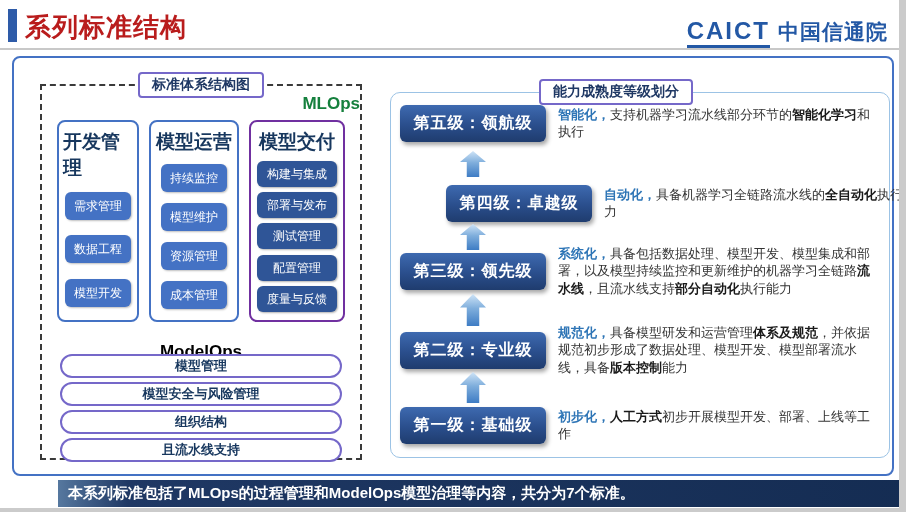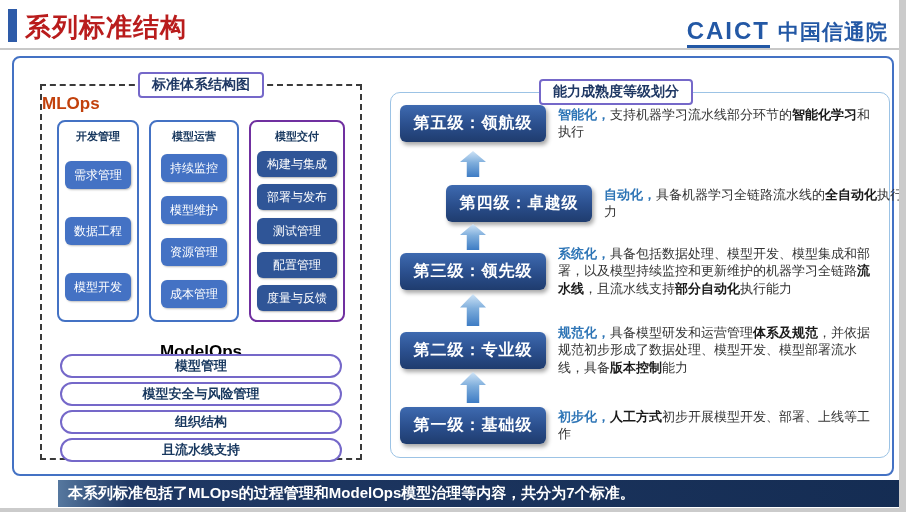--- a/index.html
+++ b/index.html
@@ -20,27 +20,27 @@
 
   
   .main-frame { position:absolute; left:12px; top:56px; width:878px; height:416px;
     border:2px solid #4472C4; border-radius:8px; background:#fff; }
 
   
   .arch-box { position:absolute; left:26px; top:26px; width:318px; height:372px; border:2px dashed #3a3a3a; }
   .badge { position:absolute; top:-14px; background:#fff; border:2px solid #7568C9; border-radius:4px;
     padding:2px 12px; font-size:14px; font-weight:bold; color:#1F3864; white-space:nowrap; z-index:3; }
   .arch-badge { left:50%; transform:translateX(-50%); }
-  .mlops-title { position:absolute; top:8px; width:100%; text-align:left; font-size:17px; font-weight:bold; color:#c2410c; }
+  .mlops-title { position:absolute; top:8px; width:100%; text-align:right; font-size:17px; font-weight:bold; color:#15803d; }
   .cols { position:absolute; left:15px; top:34px; width:288px; height:202px; display:flex; justify-content:space-between; box-sizing:border-box; }
   .col { border:2px solid #4472C4; border-radius:8px; background:#fff; display:flex; flex-direction:column;
     align-items:center; padding:5px 4px; box-sizing:border-box; }
   .col-dev { width:82px; } .col-del { width:96px; } .col-ops { width:90px; }
   .col-del { border-color:#7030A0; }
-  .col-header { font-size:11px; font-weight:bold; color:#17375E; margin:2px 0 3px; }
+  .col-header { font-size:19px; font-weight:bold; color:#17375E; margin:2px 0 3px; }
   .col-items { flex:1; width:100%; display:flex; flex-direction:column; justify-content:space-around; align-items:center; }
   .btn-blue { background:#4472C4; color:#fff; font-size:12px; line-height:1; padding:8px 4px; border-radius:6px;
     width:66px; text-align:center; box-sizing:border-box; box-shadow:1px 1px 2px rgba(0,0,0,0.25); }
   .btn-dark { background:#2F5597; color:#fff; font-size:12px; line-height:1; padding:7px 3px; border-radius:6px;
     width:80px; text-align:center; box-sizing:border-box; box-shadow:1px 1px 2px rgba(0,0,0,0.3); }
   .modelops-title { position:absolute; top:240px; width:100%; text-align:center; font-size:17px; font-weight:bold; color:#000;margin-top:16px; }
   .pills { position:absolute; left:18px; top:268px; width:282px; display:flex; flex-direction:column; gap:4px; }
   .pill { border:2px solid #7568C9; border-radius:12px; background:#fff; text-align:center;
     font-size:13px; font-weight:bold; color:#17375E; padding:1px 0; }
 

